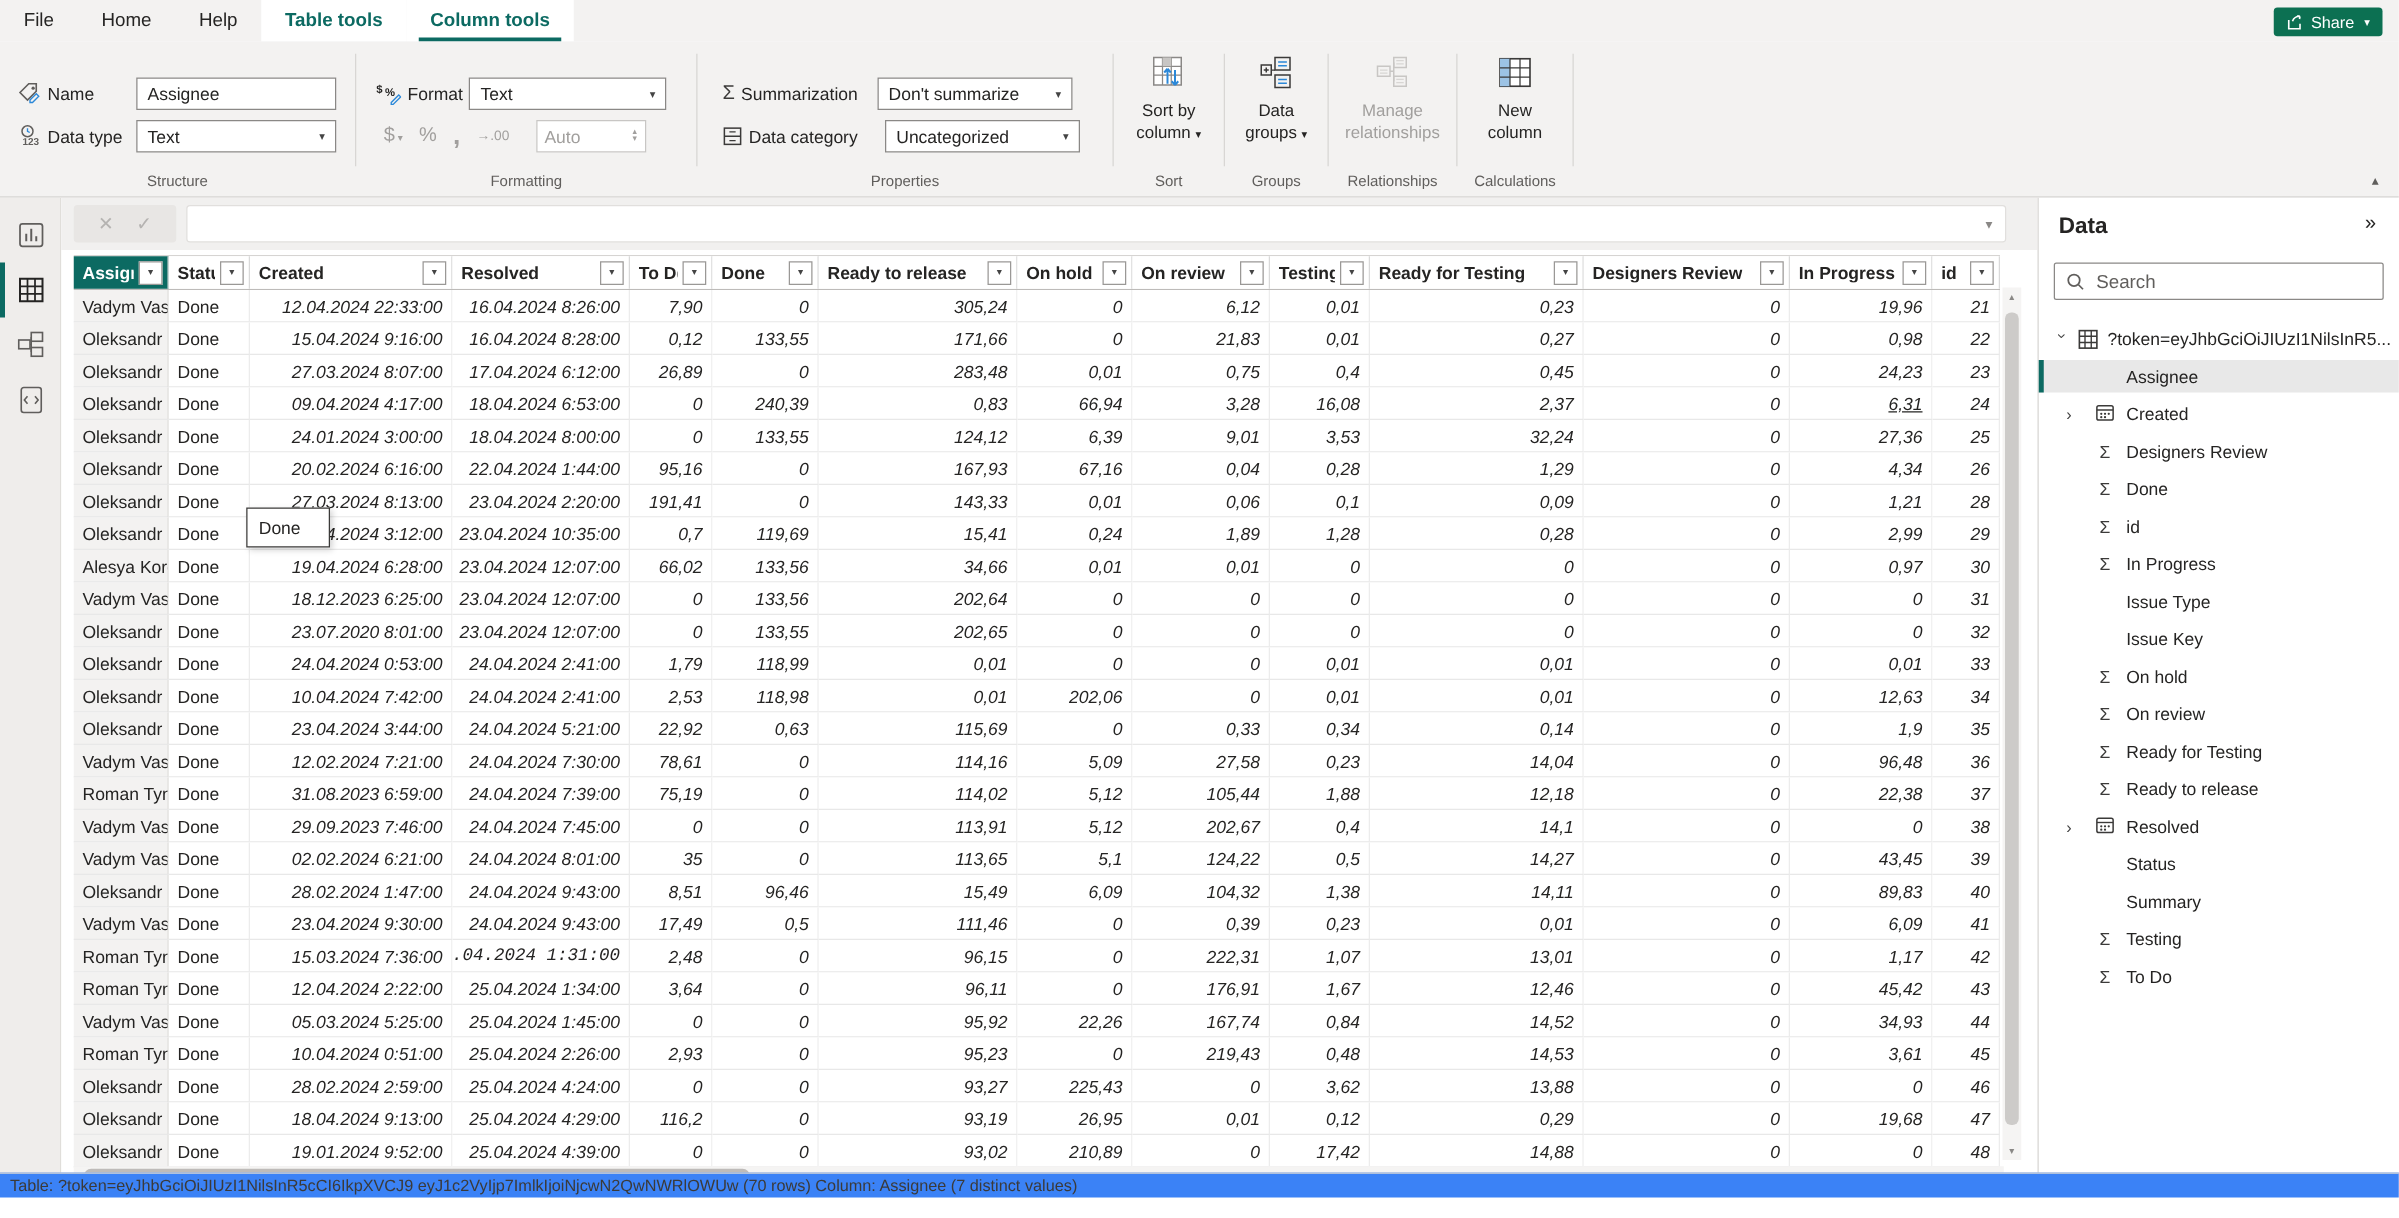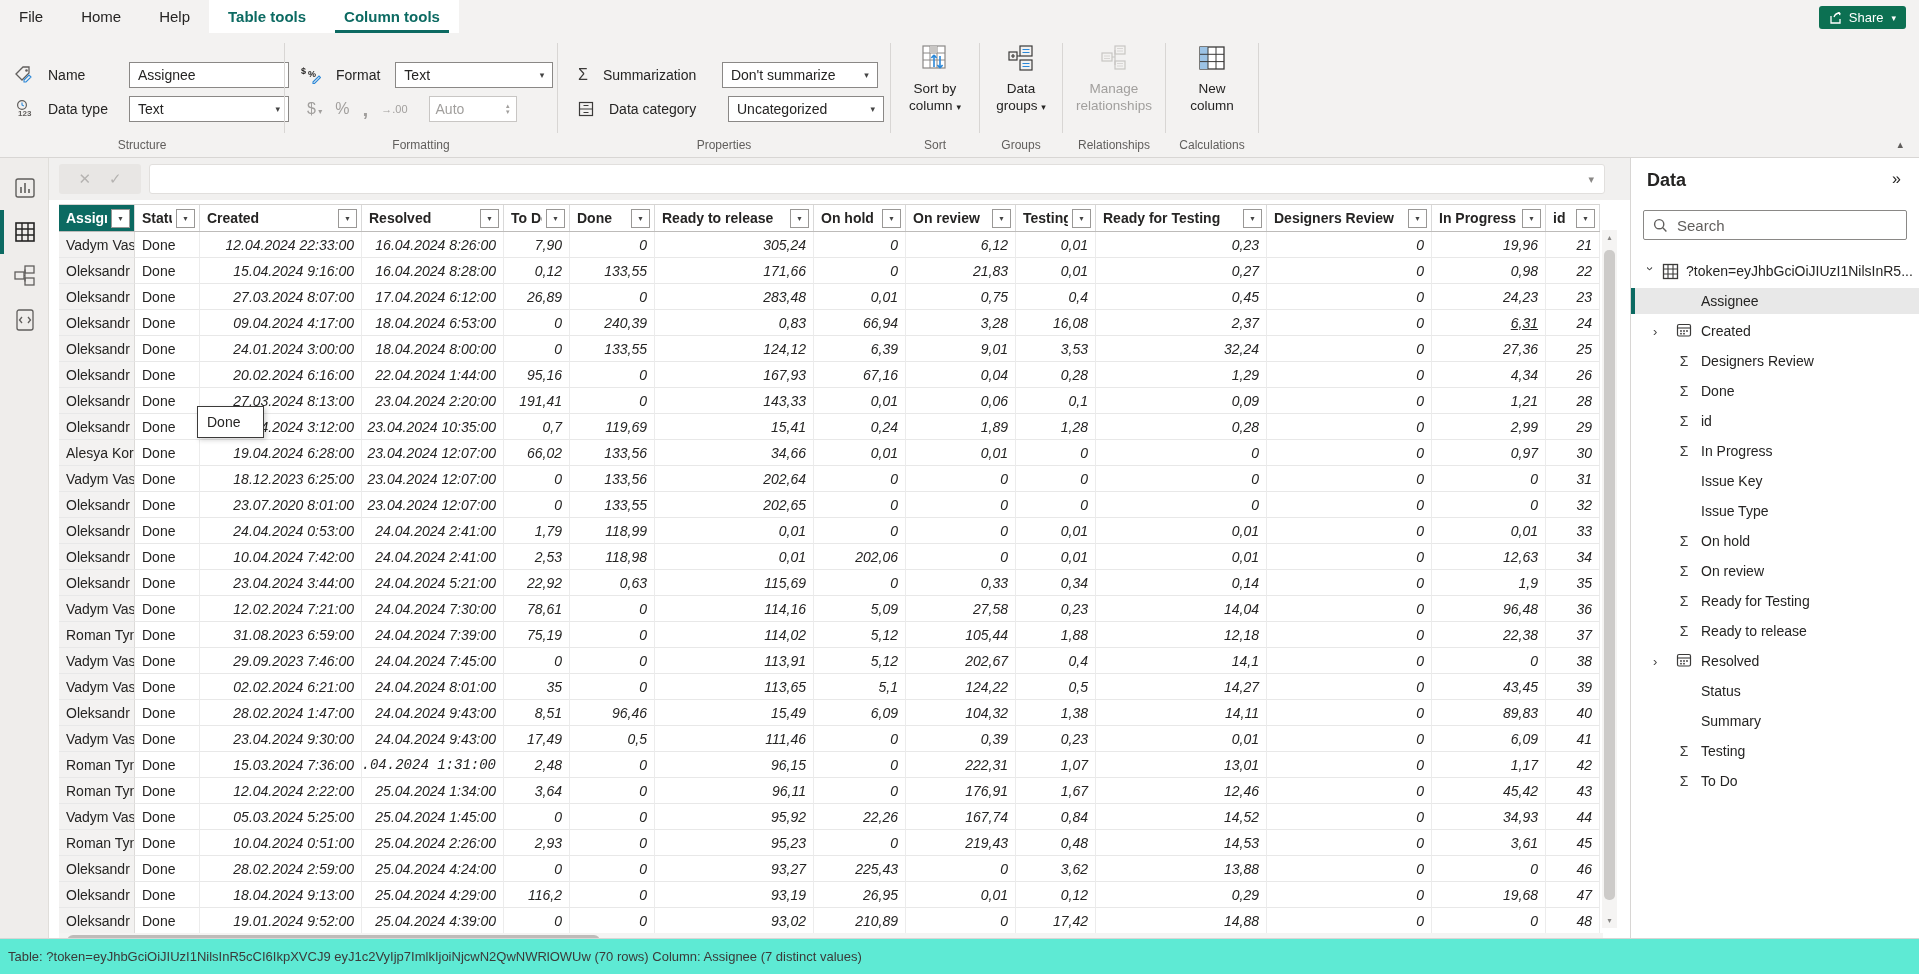--- a/index.html
+++ b/index.html
@@ -11,21 +11,21 @@
   .tab.tool{background:#fff;color:#0c6a62;font-weight:bold}
   .tab.active::after{content:"";position:absolute;left:10px;right:10px;bottom:0;height:3px;background:#0c6a62}
   .share-btn{position:absolute;right:13px;top:6px;height:23px;background:#0c7052;color:#fff;border-radius:3px;
              display:flex;align-items:center;gap:6px;padding:0 10px;font-size:13px;cursor:pointer}
   .share-btn .chev{font-size:9px;margin-left:2px}
   
   .ribbon{position:absolute;top:33px;left:0;right:0;height:124px;background:#f3f2f1;border-bottom:1px solid #d8d6d4;z-index:4}
   .rgroup{position:absolute;top:0;bottom:0}
   .rgroup .glabel{position:absolute;bottom:5px;left:0;right:0;text-align:center;font-size:12px;color:#605e5c;white-space:nowrap}
   .rdiv{position:absolute;top:10px;bottom:24px;width:1px;background:#d8d6d4}
-  .frow{position:absolute;display:flex;align-items:center;gap:15px;height:27px}
+  .frow{position:absolute;display:flex;align-items:center;gap:5px;height:27px}
   .flabel{font-size:14px;color:#252423;white-space:nowrap}
   .tinput,.tselect{height:26px;border:1px solid #8a8886;background:#fff;font-size:14px;padding:0 8px;display:flex;align-items:center;box-sizing:border-box}
   .tselect{justify-content:space-between}
   .tselect .chev{font-size:9px;color:#444;margin-left:8px}
   .disabled-ic{color:#a19f9d}
   .spinner{height:26px;border:1px solid #c8c6c4;background:#fff;color:#a19f9d;font-size:14px;display:flex;align-items:center;
            justify-content:space-between;padding:0 6px;box-sizing:border-box}
   .spinner .arrows{display:flex;flex-direction:column;font-size:7px;color:#a19f9d;line-height:6px}
   .bigbtn{position:absolute;top:10px;display:flex;flex-direction:column;align-items:center;text-align:center;
           font-size:13.5px;line-height:1.25;color:#252423;cursor:pointer;gap:8px}
@@ -77,21 +77,21 @@
   .dp-tree{position:absolute;left:0;right:0;top:100px}
   .dp-table-row{height:26px;display:flex;align-items:center;gap:7px;padding-left:14px;font-size:14px;cursor:pointer;margin-bottom:4px}
   .dp-table-row .dchev{display:inline-block;transform:rotate(90deg);font-size:13px;color:#444;width:10px}
   .dp-field{position:relative;height:26px;display:flex;align-items:center;font-size:14px;cursor:pointer;margin-bottom:4px}
   .dp-field .expchev{position:absolute;left:22px;font-size:13px;color:#444}
   .dp-field .ficon{position:absolute;left:44px;width:18px;text-align:center;font-size:14px;color:#3b3a39}
   .dp-field .flab{position:absolute;left:70px;white-space:nowrap}
   .dp-field.selected{background:#e8e8e8}
   .dp-field.selected::before{content:"";position:absolute;left:0;top:0;bottom:0;width:4px;background:#0c6a62}
   
-  .statusbar{position:absolute;left:0;right:0;bottom:0;height:36px;background:#5eead4;border-top:1px solid #d8d6d4;
+  .statusbar{position:absolute;left:0;right:0;bottom:16px;height:20px;background:#3b82f6;border-top:1px solid #d8d6d4;
              font-size:13px;color:#3b3a39;display:flex;align-items:center;padding-left:8px;box-sizing:border-box}
 </style>
 </head>
 <body>
 
 <div class="tabbar">
   <div id="tabs" style="display: flex;">
       <div class="tab">File</div>
       <div class="tab">Home</div>
       <div class="tab">Help</div>
@@ -853,24 +853,24 @@
         </div>
         <div class="dp-field">
           <span class="ficon">Σ</span>
           <span class="flab">id</span>
         </div>
         <div class="dp-field">
           <span class="ficon">Σ</span>
           <span class="flab">In Progress</span>
         </div>
         <div class="dp-field">
+          <span class="flab">Issue Type</span>
+        </div>
+        <div class="dp-field">
           <span class="flab">Issue Key</span>
-        </div>
-        <div class="dp-field">
-          <span class="flab">Issue Type</span>
         </div>
         <div class="dp-field">
           <span class="ficon">Σ</span>
           <span class="flab">On hold</span>
         </div>
         <div class="dp-field">
           <span class="ficon">Σ</span>
           <span class="flab">On review</span>
         </div>
         <div class="dp-field">

